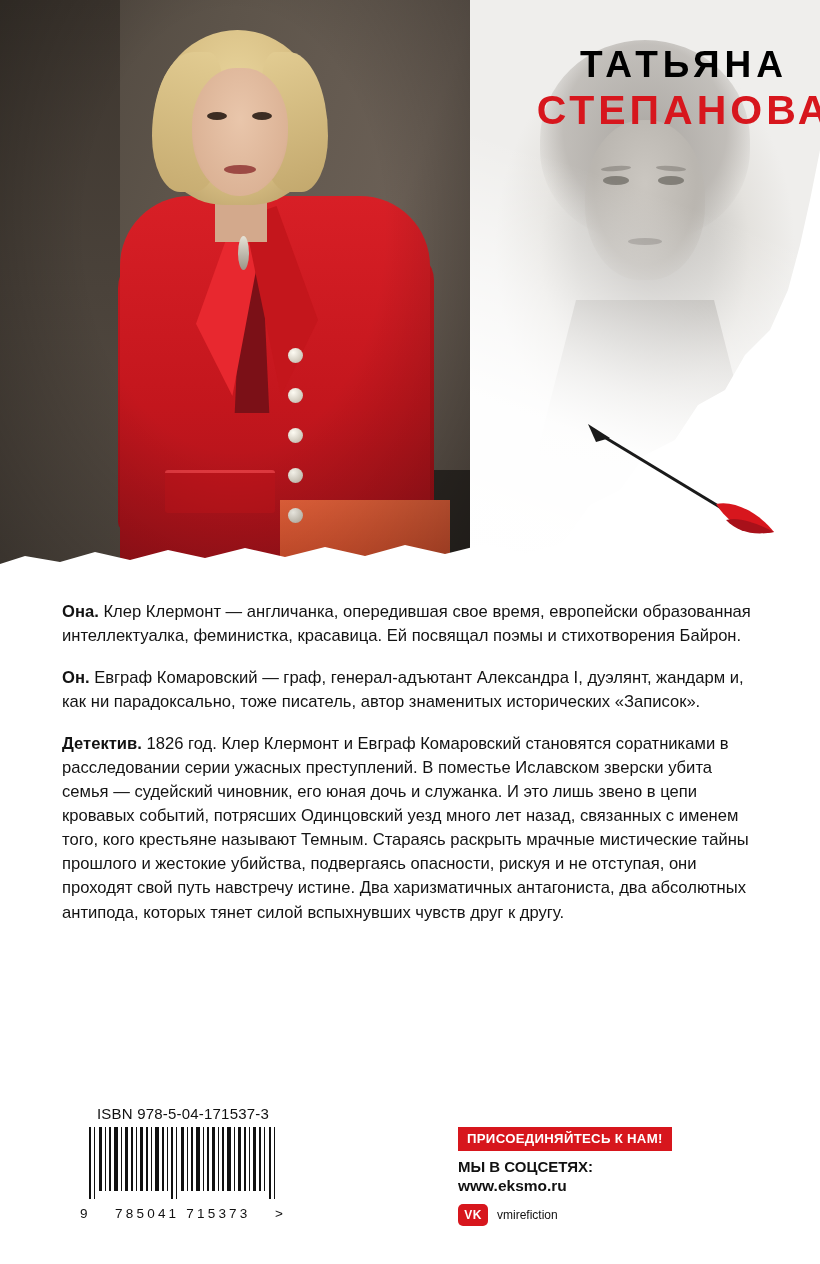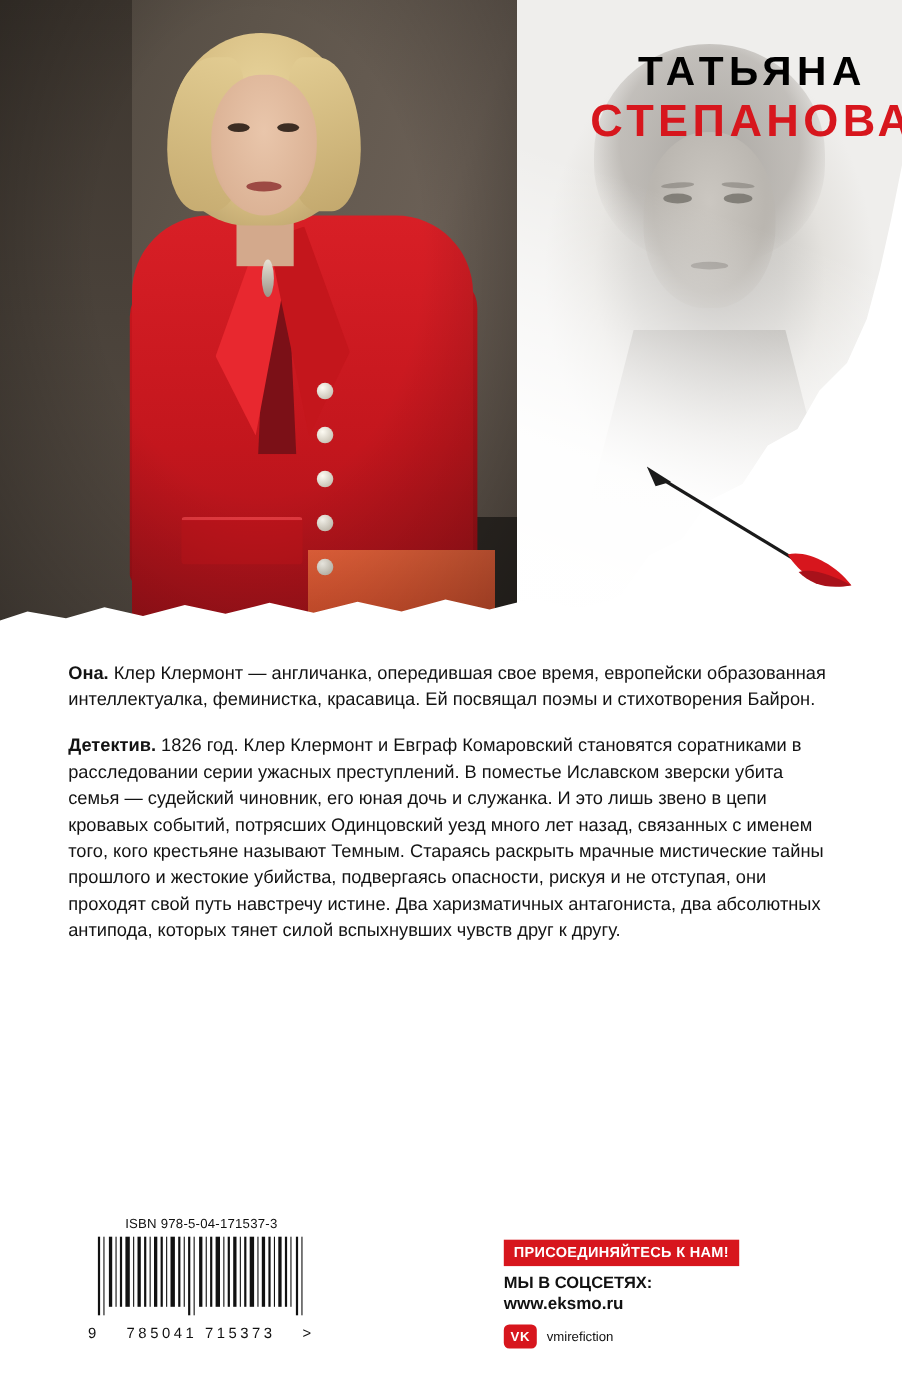--- a/index.html
+++ b/index.html
@@ -244,21 +244,21 @@
     line-height: 1.45;
     color: #131313;
   }
   .blurb p:last-child { margin-bottom: 0; }
   .blurb b { font-weight: 700; }
 
   
   .footer { position: absolute; left: 0; top: 1105px; width: 820px; height: 159px; }
 
   .isbn-block { position: absolute; left: 78px; top: 0; width: 210px; text-align: center; }
-  .isbn-text { font-size: 12px; letter-spacing: .2px; color: #111; margin-bottom: 5px; }
+  .isbn-text { font-size: 15px; letter-spacing: .2px; color: #111; margin-bottom: 5px; }
   .barcode { width: 200px; height: 72px; margin: 0 auto; position: relative; }
   .barcode-digits {
     font-size: 13.5px; letter-spacing: 3.2px; color: #111;
     margin-top: 3px; display: flex; justify-content: space-between; padding: 0 2px;
   }
 
   .social { position: absolute; left: 458px; top: 22px; width: 300px; }
   .join-badge {
     display: inline-block;
     background: #d7161d;
@@ -354,20 +354,23 @@
 <svg class="arrow-wrap" viewBox="0 0 200 130">
   <line x1="8" y1="12" x2="150" y2="98" stroke="#1a1a1a" stroke-width="3"></line>
   <polygon points="0,4 22,18 8,22" fill="#1a1a1a"></polygon>
   <path d="M128,84 C146,80 170,92 186,112 C164,116 142,106 128,84 Z" fill="#d7161d"></path>
   <path d="M138,100 C152,96 170,104 186,112 C166,116 150,112 138,100 Z" fill="#a8111a"></path>
 </svg>
 
 <div class="blurb">
   <p>
     <b>Она.</b><span> Клер Клермонт — англичанка, опередившая свое время, европейски образованная интеллектуалка, феминистка, красавица. Ей посвящал поэмы и стихотворения Байрон.</span>
+  </p>
+  <p>
+    <b>Он.</b><span> Евграф Комаровский — граф, генерал-адъютант Александра I, дуэлянт, жандарм и, как ни парадоксально, тоже писатель, автор знаменитых исторических «Записок».</span>
   </p>
   <p>
     <b>Детектив.</b><span> 1826 год. Клер Клермонт и Евграф Комаровский становятся соратниками в расследовании серии ужасных преступлений. В поместье Иславском зверски убита семья — судейский чиновник, его юная дочь и служанка. И это лишь звено в цепи кровавых событий, потрясших Одинцовский уезд много лет назад, связанных с именем того, кого крестьяне называют Темным. Стараясь раскрыть мрачные мистические тайны прошлого и жестокие убийства, подвергаясь опасности, рискуя и не отступая, они проходят свой путь навстречу истине. Два харизматичных антагониста, два абсолютных антипода, которых тянет силой вспыхнувших чувств друг к другу.</span>
   </p>
 </div>
 
 <div class="footer">
 
   <div class="isbn-block">
     <div class="isbn-text">ISBN 978-5-04-171537-3</div>

